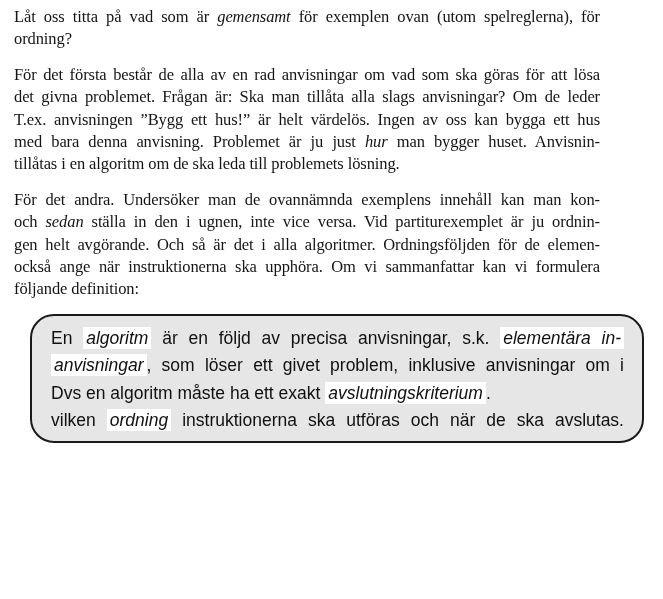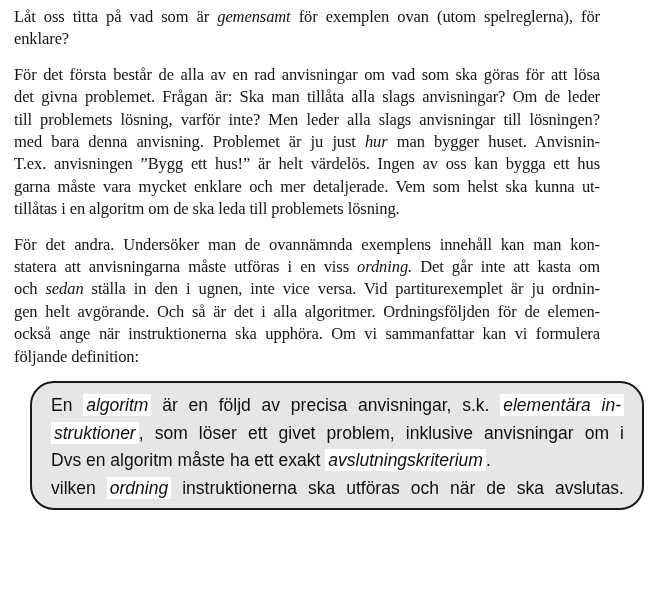--- a/index.html
+++ b/index.html
@@ -62,38 +62,35 @@
     background: #ffffff;
     padding: 1px 3px;
   }
 </style>
 </head>
 <body>
 
 <div class="page">
   <div class="body-para">
       <div class="line"><span>Låt oss titta på vad som är </span><span class="em">gemensamt</span><span> för exemplen ovan (utom spelreglerna), för</span></div>
-      <div class="line line-last"><span>enklare?</span></div>
+      <div class="line line-last"><span>ordning?</span></div>
     </div>
   <div class="body-para">
       <div class="line"><span>För det första består de alla av en rad anvisningar om vad som ska göras för att lösa</span></div>
       <div class="line"><span>det givna problemet. Frågan är: Ska man tillåta alla slags anvisningar? Om de leder</span></div>
-      <div class="line"><span>till problemets lösning, varför inte? Men leder alla slags anvisningar till lösningen?</span></div>
+      <div class="line"><span>T.ex. anvisningen ”Bygg ett hus!” är helt värdelös. Ingen av oss kan bygga ett hus</span></div>
       <div class="line"><span>med bara denna anvisning. Problemet är ju just </span><span class="em">hur</span><span> man bygger huset. Anvisnin-</span></div>
-      <div class="line"><span>T.ex. anvisningen ”Bygg ett hus!” är helt värdelös. Ingen av oss kan bygga ett hus</span></div>
-      <div class="line"><span>garna måste vara mycket enklare och mer detaljerade. Vem som helst ska kunna ut-</span></div>
       <div class="line line-last"><span>tillåtas i en algoritm om de ska leda till problemets lösning.</span></div>
     </div>
   <div class="body-para">
       <div class="line"><span>För det andra. Undersöker man de ovannämnda exemplens innehåll kan man kon-</span></div>
-      <div class="line"><span>statera att anvisningarna måste utföras i en viss </span><span class="em">ordning.</span><span> Det går inte att kasta om</span></div>
       <div class="line"><span>och </span><span class="em">sedan</span><span> ställa in den i ugnen, inte vice versa. Vid partiturexemplet är ju ordnin-</span></div>
       <div class="line"><span>gen helt avgörande. Och så är det i alla algoritmer. Ordningsföljden för de elemen-</span></div>
       <div class="line"><span>också ange när instruktionerna ska upphöra. Om vi sammanfattar kan vi formulera</span></div>
       <div class="line line-last"><span>följande definition:</span></div>
     </div>
   <div class="defbox">
       <div class="line"><span>En </span><span class="em">algoritm</span><span> är en följd av precisa anvisningar, s.k. </span><span class="em">elementära in-</span></div>
-      <div class="line"><span class="em">struktioner</span><span>, som löser ett givet problem, inklusive anvisningar om i</span></div>
+      <div class="line"><span class="em">anvisningar</span><span>, som löser ett givet problem, inklusive anvisningar om i</span></div>
       <div class="line line-last"><span>Dvs en algoritm måste ha ett exakt </span><span class="em">avslutningskriterium</span><span>.</span></div>
       <div class="line"><span>vilken </span><span class="em">ordning</span><span> instruktionerna ska utföras och när de ska avslutas.</span></div>
     </div>
 </div>
 
 </body></html>

